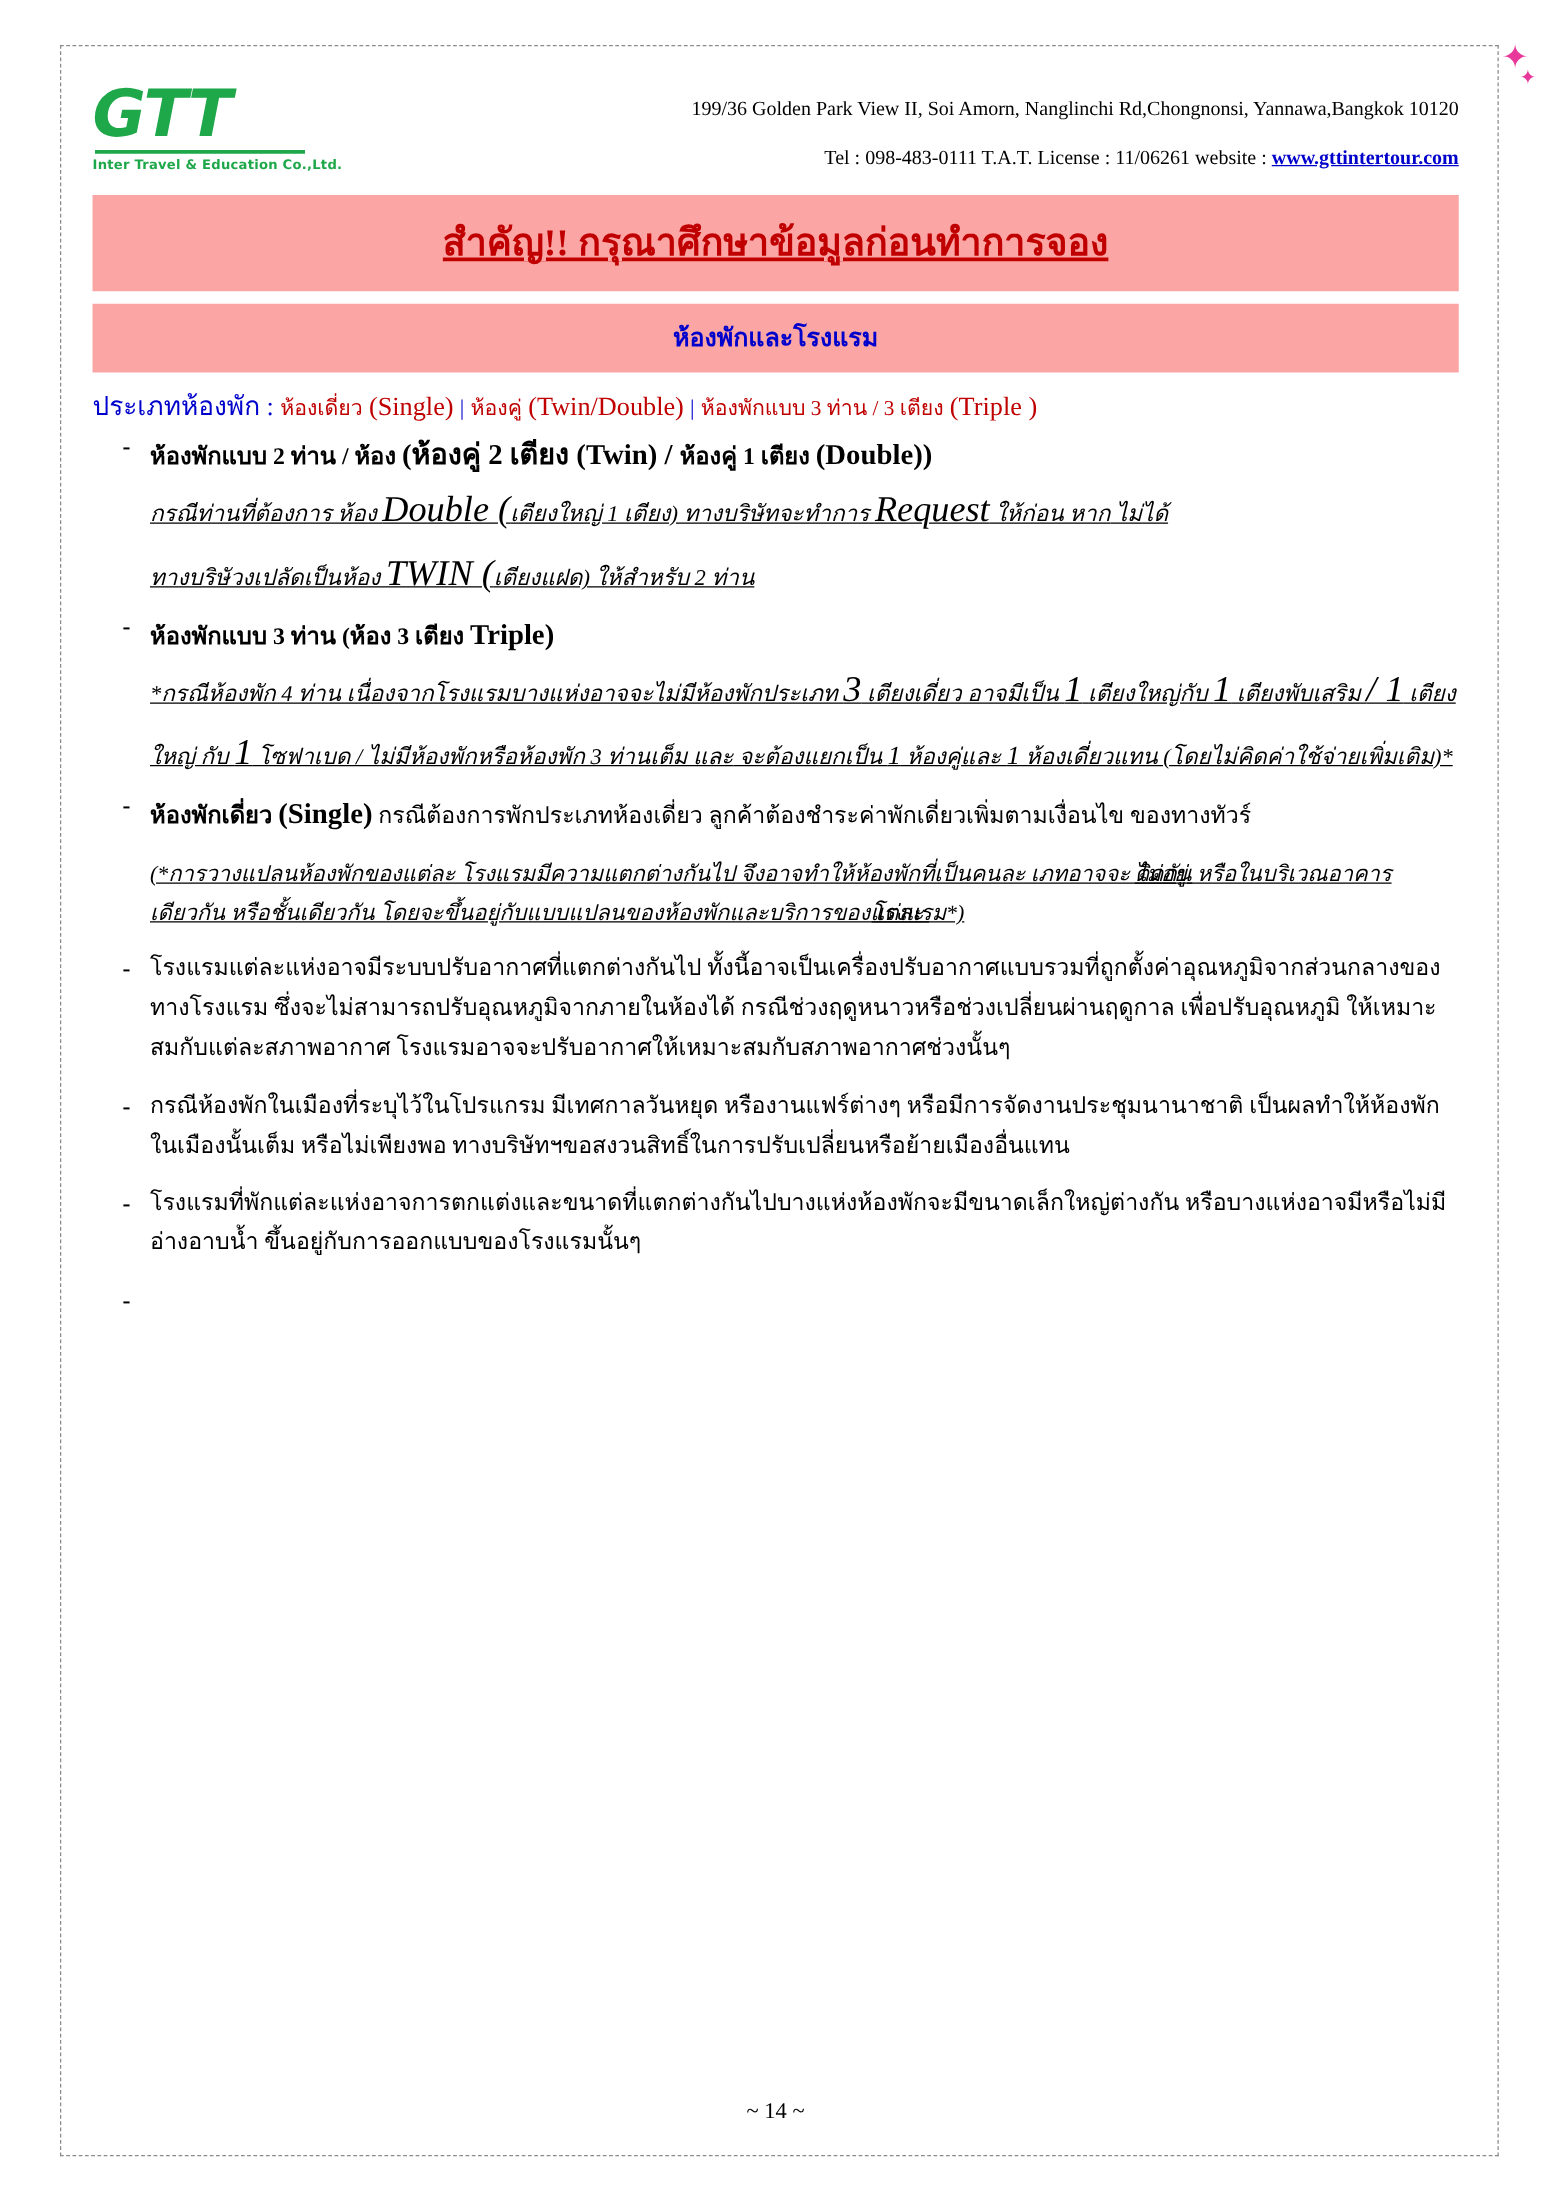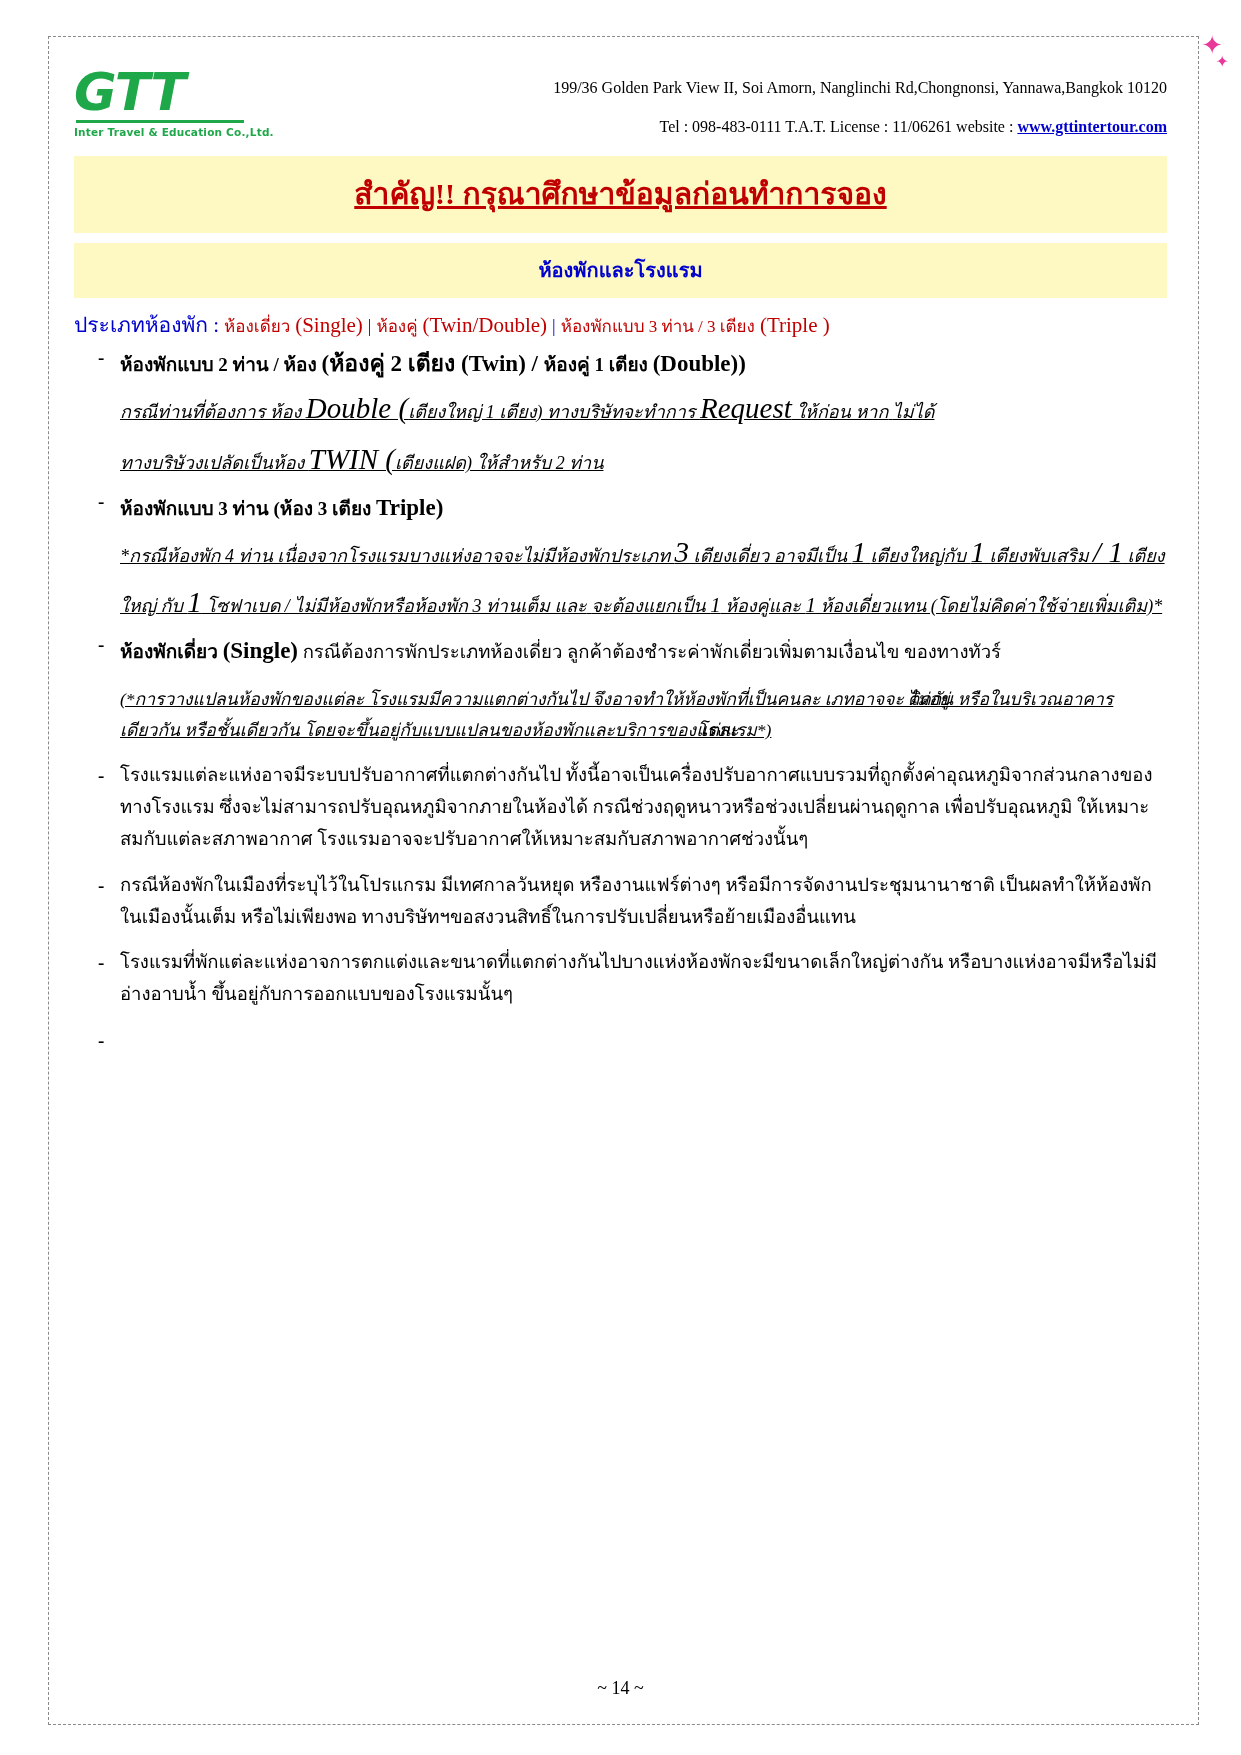--- a/index.html
+++ b/index.html
@@ -94,34 +94,34 @@
     margin-top: 14px;
   }
   .header-link {
     color: #0000cc;
     text-decoration: underline;
     font-weight: bold;
   }
 
   
   .yellow-banner {
-    background: #fef9c3;
+    background: #fca5a5;
     text-align: center;
     padding: 14px 4px 16px 4px;
     margin-top: 14px;
   }
   .yellow-banner span {
     font-family: "Liberation Serif", serif;
     font-weight: bold;
     font-size: 30px;
     color: #c00000;
     text-decoration: underline;
   }
   .peach-banner {
-    background: #fef9c3;
+    background: #fca5a5;
     text-align: center;
     padding: 11px 4px 12px 4px;
     margin-top: 10px;
   }
   .peach-banner span {
     font-weight: bold;
     font-size: 20px;
     color: #0000cc;
   }
 

